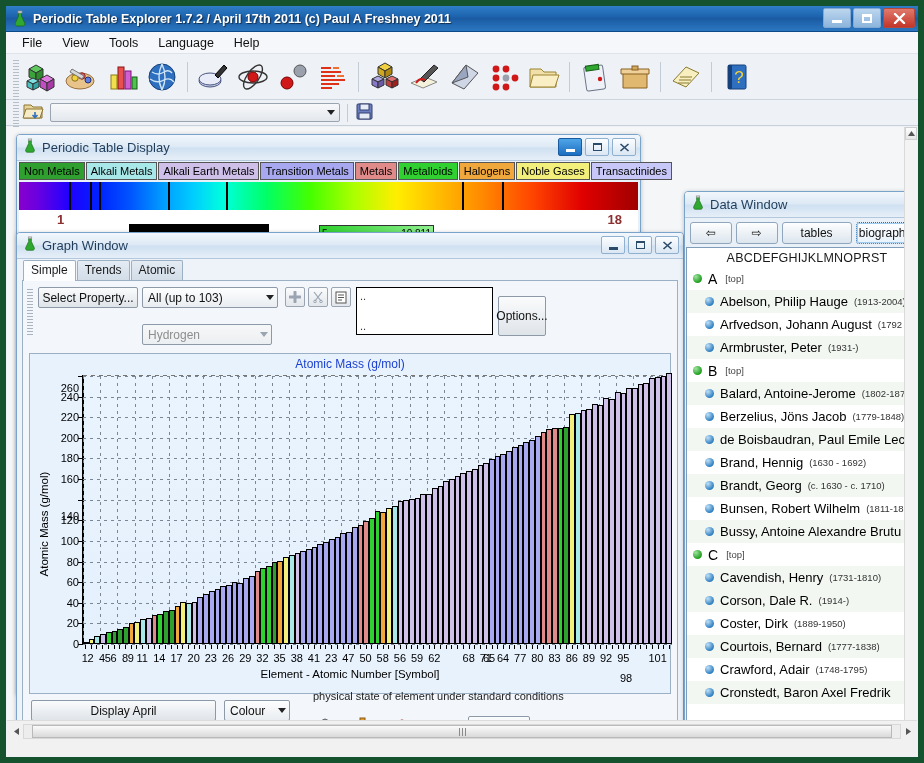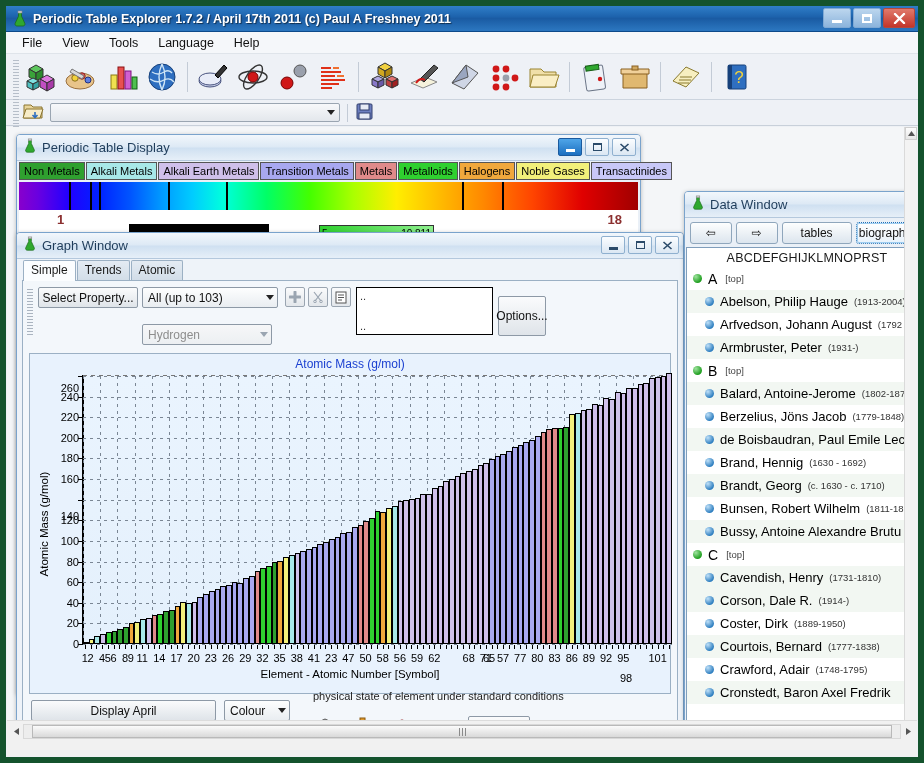--- a/index.html
+++ b/index.html
@@ -940,21 +940,21 @@
               <span class="xlb" style="left: 249.175px;">23</span>
               <span class="xlb" style="left: 266.359px;">47</span>
               <span class="xlb" style="left: 283.544px;">50</span>
               <span class="xlb" style="left: 300.728px;">58</span>
               <span class="xlb" style="left: 317.913px;">56</span>
               <span class="xlb" style="left: 335.097px;">59</span>
               <span class="xlb" style="left: 352.282px;">62</span>
               <span class="xlb" style="left: 383px; margin-left: 24px;">65</span>
               <span class="xlb" style="left: 386.65px;">68</span>
               <span class="xlb" style="left: 403.835px;">71</span>
-              <span class="xlb" style="left: 421.019px;">57</span>
+              <span class="xlb" style="left: 421.019px;">64</span>
               <span class="xlb" style="left: 438.204px;">77</span>
               <span class="xlb" style="left: 455.388px;">80</span>
               <span class="xlb" style="left: 472.573px;">83</span>
               <span class="xlb" style="left: 489.757px;">86</span>
               <span class="xlb" style="left: 506.942px;">89</span>
               <span class="xlb" style="left: 524.126px;">92</span>
               <span class="xlb" style="left: 541.311px;">95</span>
               <span class="xlb" style="left: 544px; margin-top: 20px;">98</span>
               <span class="xlb" style="left: 575.68px;">101</span>
             </div>

